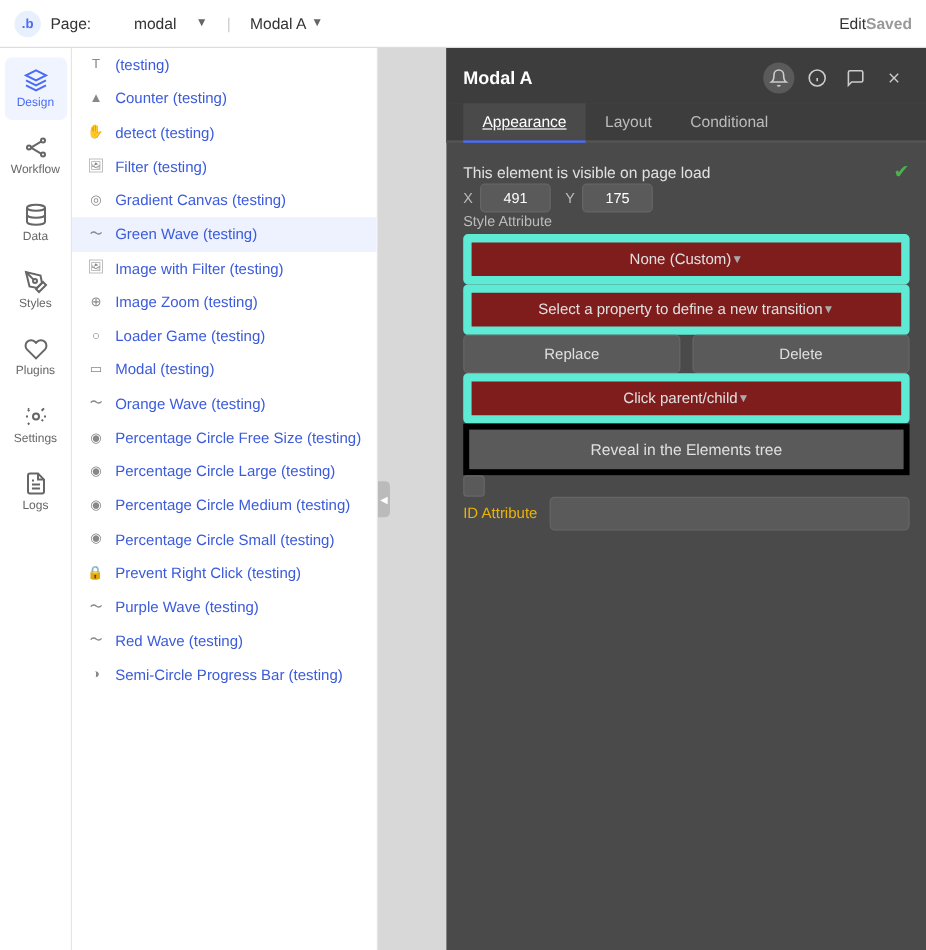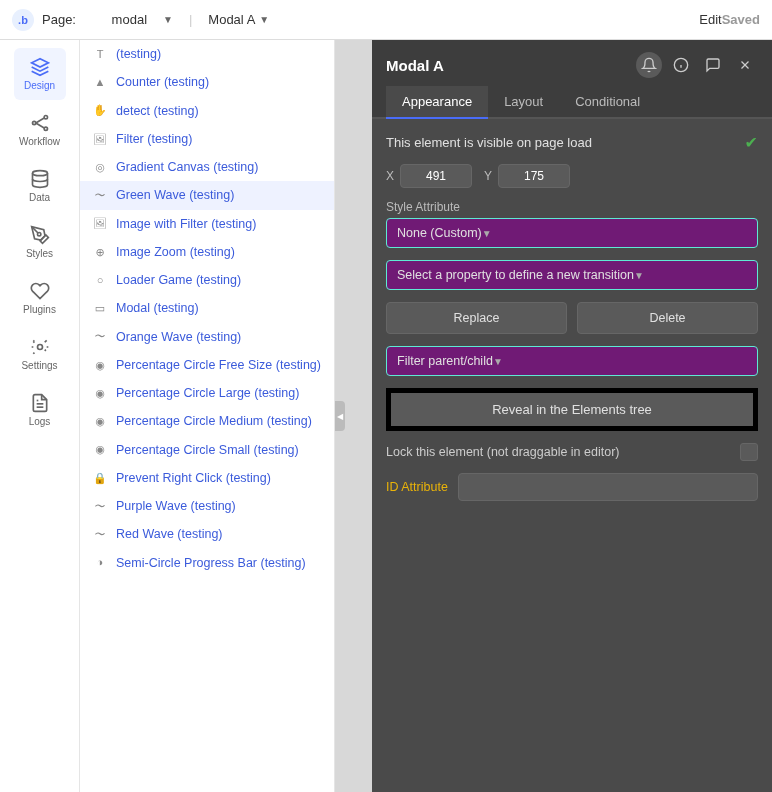--- a/index.html
+++ b/index.html
@@ -40,21 +40,21 @@
 
     
     .main-layout {
       display: flex;
       flex: 1;
       overflow: hidden;
     }
 
     
     .icon-sidebar {
-      width: 80px;
+      width: 60px;
       background: #fff;
       border-right: 1px solid #e5e5e5;
       display: flex;
       flex-direction: column;
       align-items: center;
       padding-top: 8px;
       gap: 4px;
       flex-shrink: 0;
     }
     .icon-sidebar-item {
@@ -175,30 +175,31 @@
       font-size: 13px;
       cursor: pointer;
       color: #bbb;
       border-bottom: 2px solid transparent;
       margin-bottom: -2px;
     }
     .modal-tab.active {
       color: #fff;
       border-bottom: 2px solid #4a6cf7;
       background: #4a4a4a;
+      text-decoration: underline;
     }
 
     
     .modal-body {
       padding: 14px;
       overflow-y: auto;
       flex: 1;
       display: flex;
       flex-direction: column;
-      gap: 12px;
+      gap: 0;
     }
 
     .visibility-row {
       display: flex;
       align-items: center;
       justify-content: space-between;
       font-size: 13px;
       color: #e0e0e0;
     }
     .checkmark {
@@ -215,41 +216,41 @@
       display: flex; align-items: center; gap: 6px;
     }
     .xy-label { color: #bbb; font-size: 12px; }
     .xy-input {
       background: #5a5a5a;
       border: 1px solid #666;
       border-radius: 4px;
       color: #fff;
       padding: 4px 8px;
       font-size: 12px;
-      width: 72px;
+      width: 59px;
       text-align: center;
     }
 
     .section-label {
       font-size: 12px;
       color: #bbb;
       margin-bottom: 4px;
     }
 
     .select-dropdown {
-      background: #701a75;
-      border: 1px solid #5eead4;
+      background: #7f1d1d;
+      border: 7px solid #5eead4;
       border-radius: 4px;
       color: #e0e0e0;
       padding: 7px 10px;
       font-size: 12.5px;
       width: 100%;
       display: flex;
       align-items: center;
-      justify-content: flex-start;
+      justify-content: center;
       cursor: pointer;
     }
     .select-dropdown .dd-arrow { color: #aaa; font-size: 10px; }
 
     .btn-row {
       display: flex;
       gap: 10px;
     }
     .modal-btn {
       flex: 1;
@@ -565,29 +566,28 @@
           <span class="dd-arrow">▼</span>
         </div>
 
         <div class="btn-row">
           <div class="modal-btn">Replace</div>
           <div class="modal-btn">Delete</div>
         </div>
 
         <div class="select-parent-row">
           <div class="select-dropdown">
-            <span>Filter parent/child</span>
+            <span>Click parent/child</span>
             <span class="dd-arrow">▼</span>
           </div>
         </div>
 
         <div class="reveal-btn">Reveal in the Elements tree</div>
 
         <div class="lock-row">
-          <span>Lock this element (not draggable in editor)</span>
           <div class="lock-checkbox"></div>
         </div>
 
         <div class="id-attr-row">
           <span class="id-attr-label">ID Attribute</span>
           <div class="id-attr-input"></div>
         </div>
 
       </div>
     </div>

